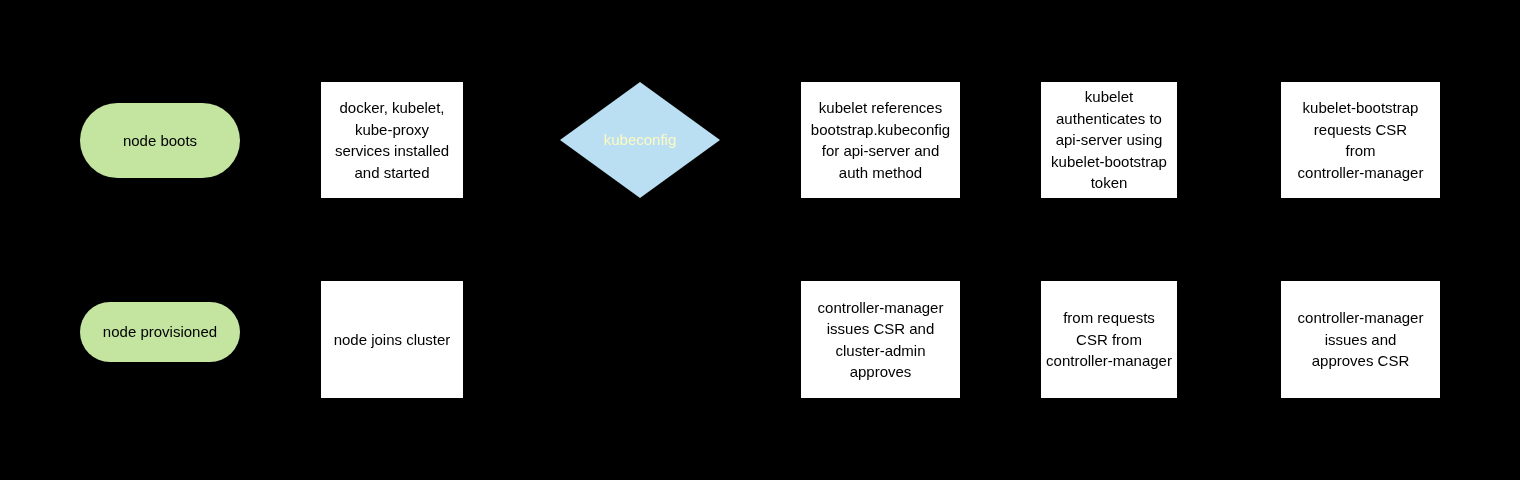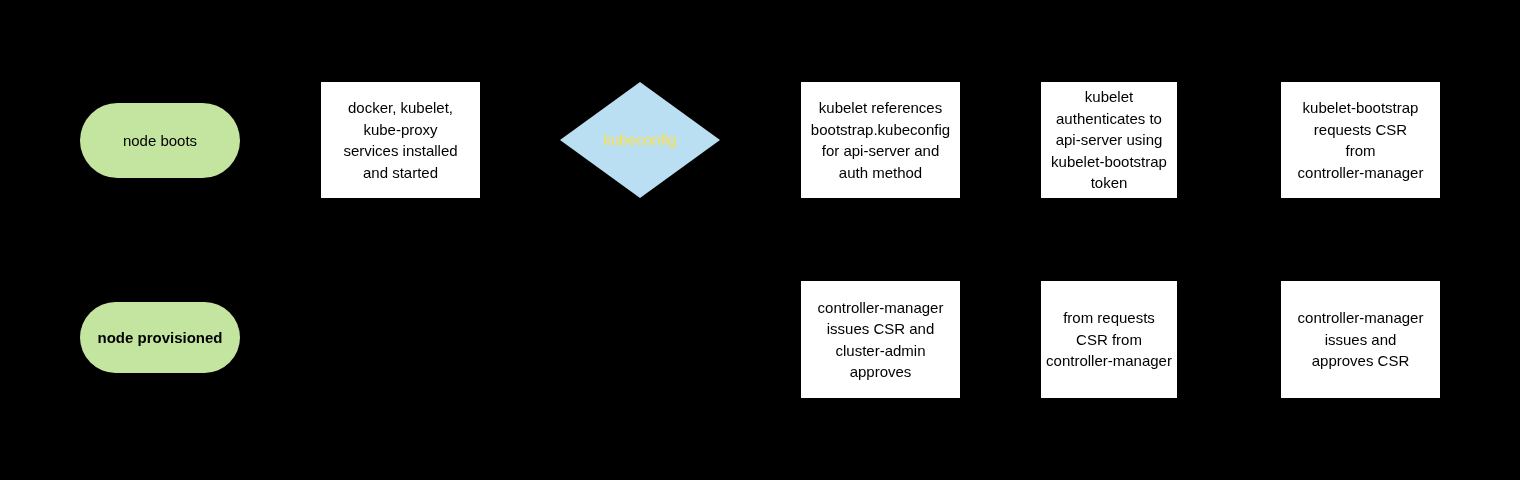--- a/index.html
+++ b/index.html
@@ -68,37 +68,37 @@
     justify-content: center;
   }
   .diamond-shape {
     position: absolute;
     inset: 0;
     background: #bbdff2;
     clip-path: polygon(50% 0%, 100% 50%, 50% 100%, 0% 50%);
   }
   .diamond-wrap .label {
     position: relative;
-    color: #fde047;
+    color: #fef9c3;
     font-size: 15px;
     line-height: 21.5px;
     text-align: center;
     white-space: pre-line;
     z-index: 2;
   }
 
   
   
   .r1 { top: 82px;  height: 116px; }
   .r2 { top: 281px; height: 117px; }
   .r1.pill { top: 103px; height: 75px; }
-  .r2.pill { top: 302px; height: 71px; font-weight: bold; }
+  .r2.pill { top: 302px; height: 60px; }
 
   .c1 { left: 80px;   width: 160px; }
-  .c2 { left: 321px;  width: 159px; }
+  .c2 { left: 321px;  width: 142px; }
   .c3 { left: 560px;  width: 160px; }
   .c4 { left: 801px;  width: 159px; justify-content: center; }
   .c5 { left: 1041px; width: 136px; }
   .c6 { left: 1281px; width: 159px; }
 </style>
 </head>
 <body>
 
 <div id="canvas">
 
@@ -137,20 +137,23 @@
     <span class="label">kubelet-bootstrap
 requests CSR
 from
 controller-manager</span>
   </div>
 
   <div class="node pill r2 c1">
     <span class="label">node provisioned</span>
   </div>
 
+  <div class="node rect r2 c2">
+    <span class="label">node joins cluster</span>
+  </div>
 
 
   <div class="node rect r2 c4">
     <span class="label">controller-manager
 issues CSR and
 cluster-admin
 approves</span>
   </div>
 
   <div class="node rect r2 c5">

